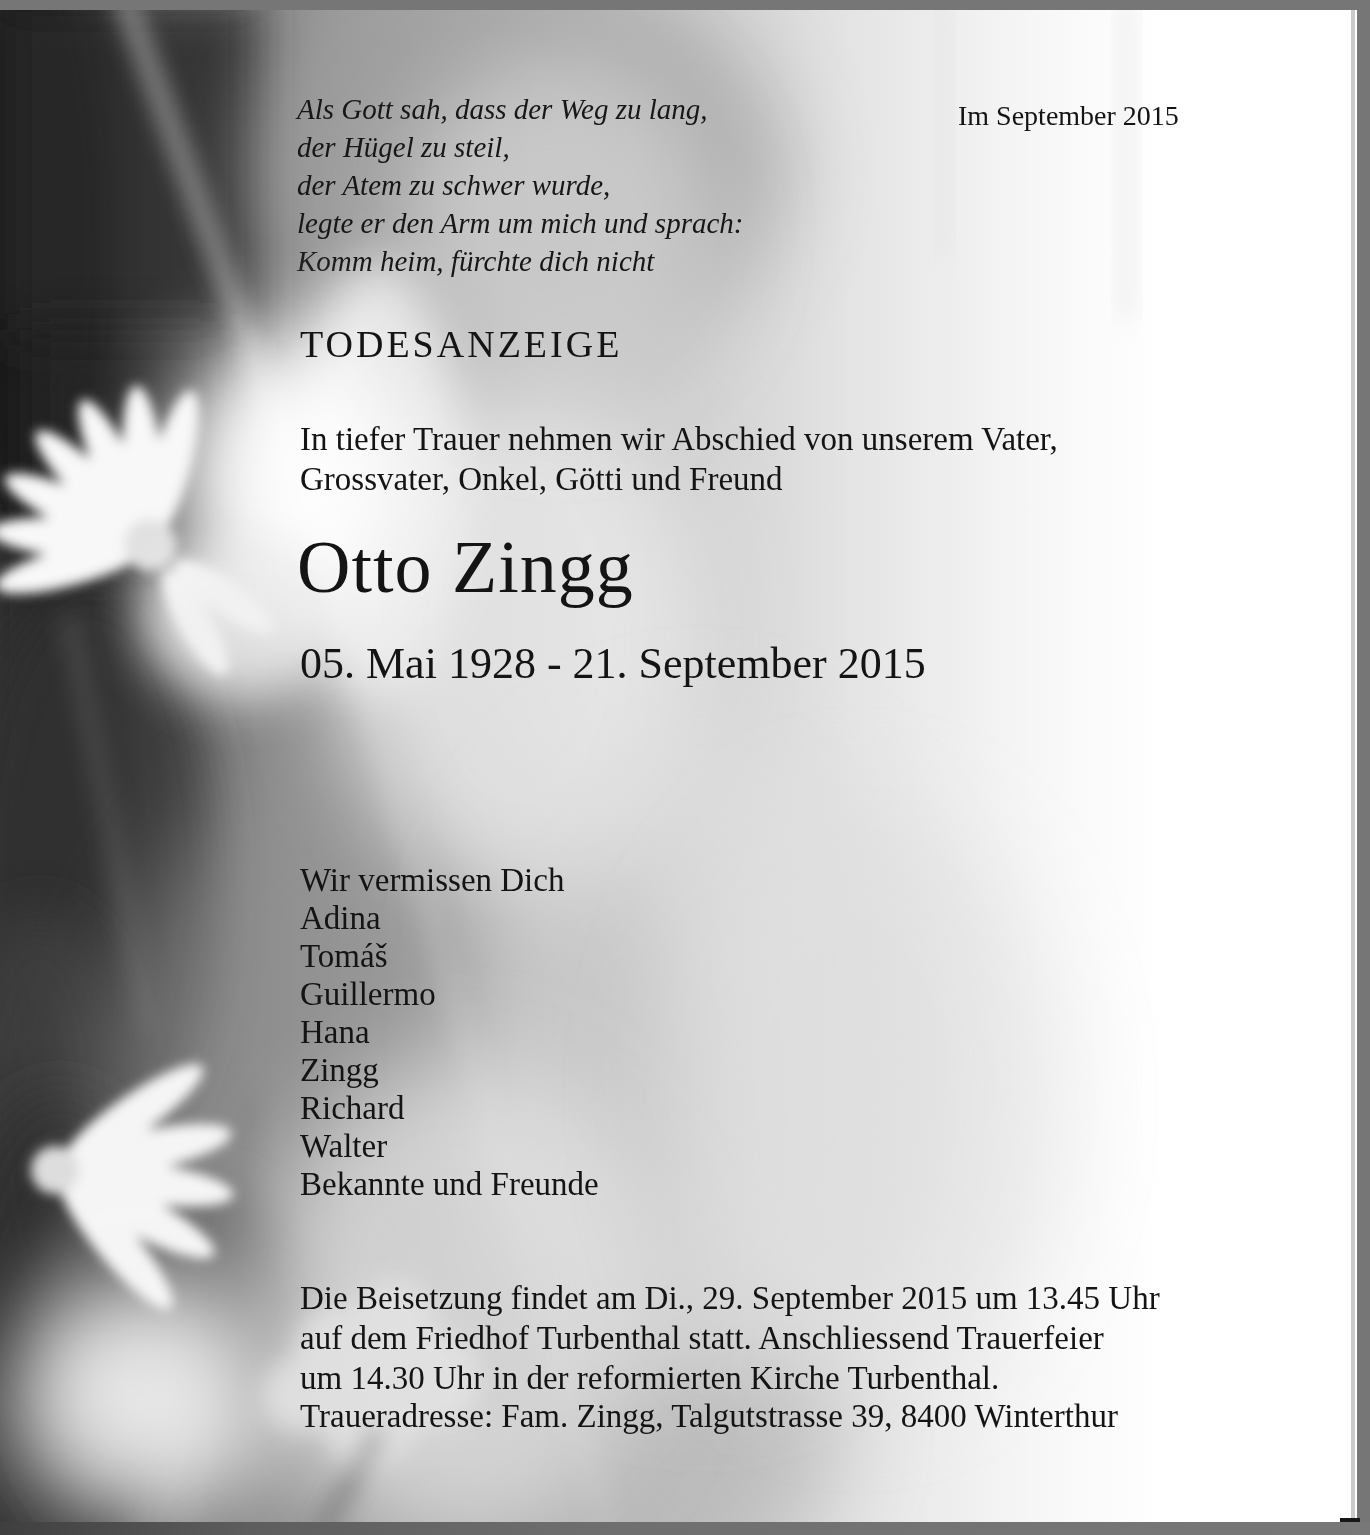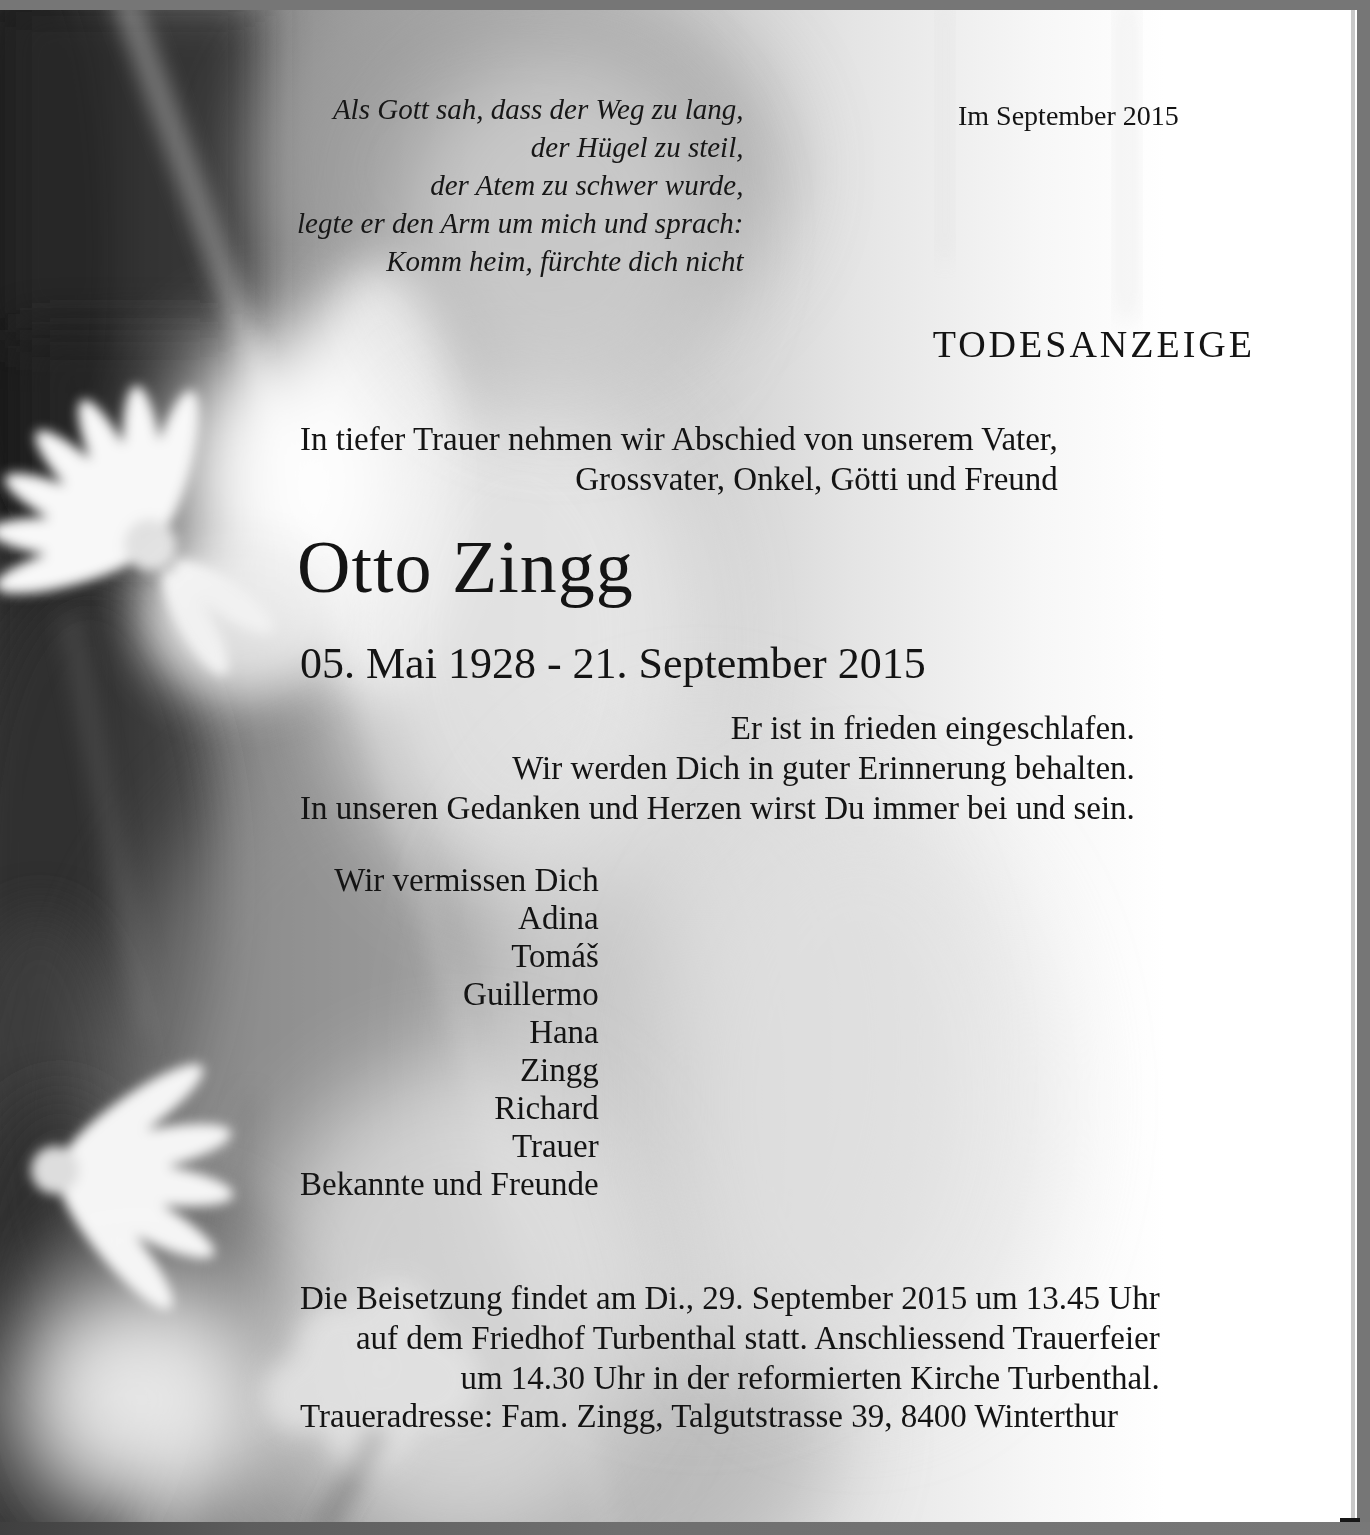--- a/index.html
+++ b/index.html
@@ -50,21 +50,21 @@
     background: #c9c9c9;
     z-index: 4;
   }
   .frame-notch {
     position: absolute; left: 1340px; top: 1518px;
     width: 20px; height: 4px;
     background: #161616;
     z-index: 6;
   }
   
-  .txt { position: absolute; z-index: 3; white-space: nowrap; text-align: right; }
+  .txt { position: absolute; z-index: 3; white-space: nowrap; }
 
   #poem {
     left: 297px; top: 90px;
     font-style: italic;
     font-size: 29px;
     line-height: 38px;
     color: #171717;
   }
   #date-note {
     left: 958px; top: 100px;
@@ -238,35 +238,30 @@
 
   <div id="intro" class="txt">
     <div>In tiefer Trauer nehmen wir Abschied von unserem Vater,</div>
     <div>Grossvater, Onkel, Götti und Freund</div>
   </div>
 
   <h1 id="deceased-name" class="txt">Otto Zingg</h1>
 
   <div id="life-dates" class="txt">05. Mai 1928 - 21. September 2015</div>
 
-  <div id="farewell" class="txt">
-    <div>Er ist in frieden eingeschlafen.</div>
-    <div>Wir werden Dich in guter Erinnerung behalten.</div>
-    <div>In unseren Gedanken und Herzen wirst Du immer bei und sein.</div>
-  </div>
 
   <div id="mourners" class="txt">
     <div>Wir vermissen Dich</div>
     <div>Adina</div>
     <div>Tomáš</div>
     <div>Guillermo</div>
     <div>Hana</div>
     <div>Zingg</div>
     <div>Richard</div>
-    <div>Trauer</div>
+    <div>Walter</div>
     <div>Bekannte und Freunde</div>
   </div>
 
   <div id="funeral" class="txt">
     <div>Die Beisetzung findet am Di., 29. September 2015 um 13.45 Uhr</div>
     <div>auf dem Friedhof Turbenthal statt. Anschliessend Trauerfeier</div>
     <div>um 14.30 Uhr in der reformierten Kirche Turbenthal.</div>
   </div>
 
   <div id="address" class="txt">Traueradresse: Fam. Zingg, Talgutstrasse 39, 8400 Winterthur</div>

